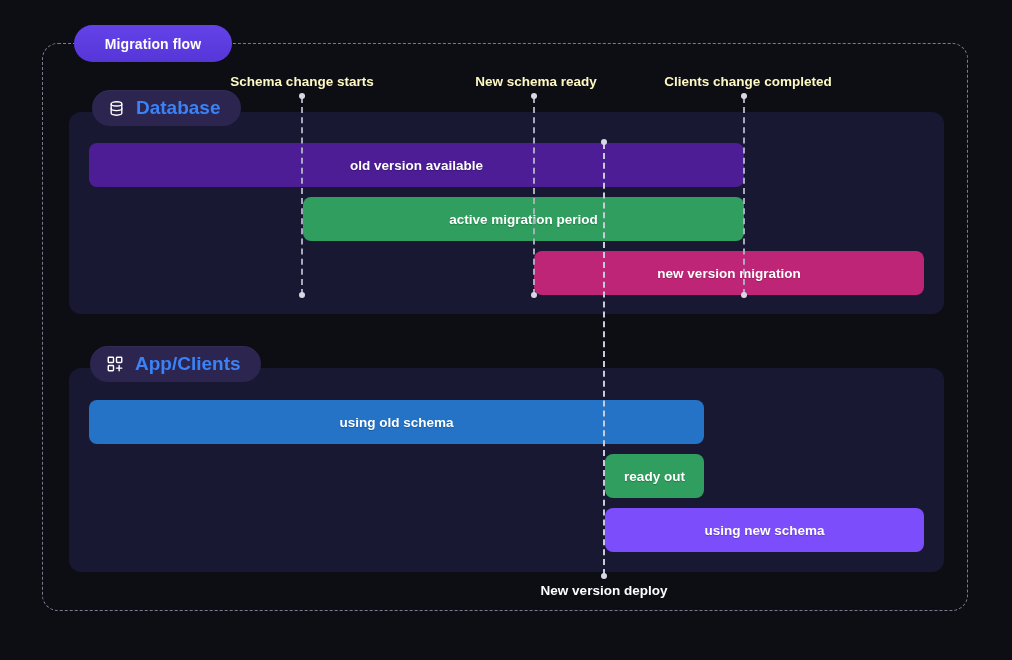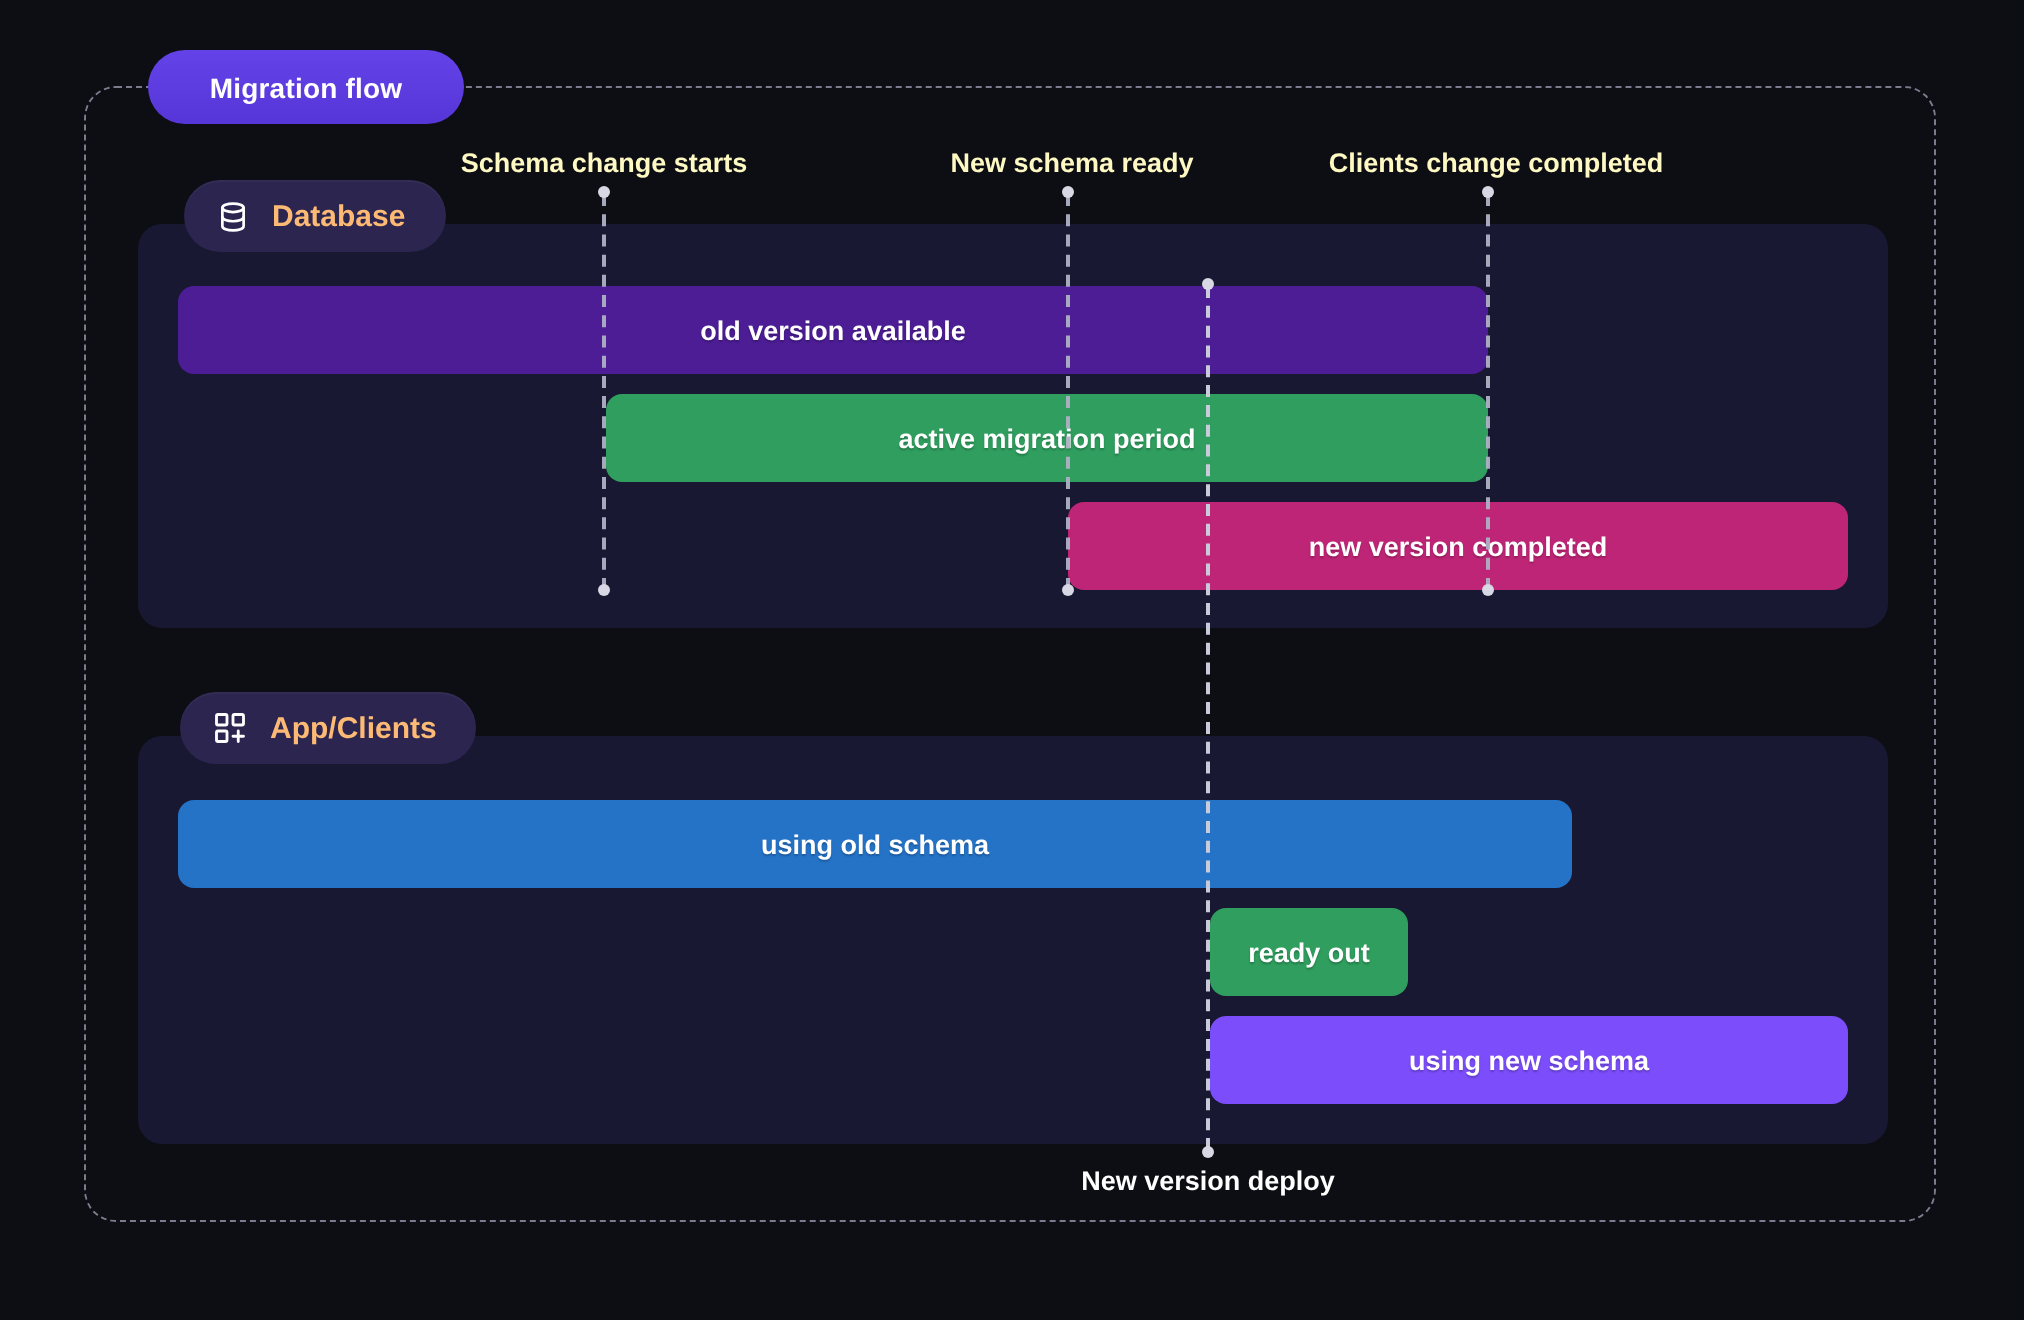--- a/index.html
+++ b/index.html
@@ -65,23 +65,23 @@
     display: flex;
     align-items: center;
     padding: 0 20px 0 16px;
     gap: 11px;
     z-index: 5;
     box-shadow: 0 1px 0 rgba(255,255,255,0.04) inset;
   }
   .lane-badge.db  { left: 92px; top: 90px; }
   .lane-badge.app { left: 90px; top: 346px; }
   .lane-badge-label {
-    font-size: 15px;
-    font-weight: bold;
-    color: #fdba74;
+    font-size: 19px;
+    font-weight: bold;
+    color: #3b82f6;
     white-space: nowrap;
   }
   .lane-badge .icon { display: flex; align-items: center; }
 
   
   .marker-label {
     position: absolute;
     top: 74px;
     transform: translateX(-50%);
     font-size: 13.5px;
@@ -197,24 +197,24 @@
 <div class="marker-dot" style="left:604px; top:573px; z-index:8;"></div>
 <div class="deploy-label" style="left:604px;">New version deploy</div>
 
 <div class="bar" style="left:89px;  top:143px; width:655px; height:44px; background:#4c1d95;">
   <span>old version available</span>
 </div>
 <div class="bar" style="left:303px; top:197px; width:441px; height:44px; background:#2f9e5e;">
   <span>active migration period</span>
 </div>
 <div class="bar" style="left:534px; top:251px; width:390px; height:44px; background:#bf2576;">
-  <span>new version completed</span>
-</div>
-
-<div class="bar" style="left:89px;  top:400px; width:697px; height:44px; background:#2573c7;">
+  <span>new version migration</span>
+</div>
+
+<div class="bar" style="left:89px;  top:400px; width:615px; height:44px; background:#2573c7;">
   <span>using old schema</span>
 </div>
 <div class="bar" style="left:605px; top:454px; width:99px;  height:44px; background:#2f9e5e;">
   <span>ready out</span>
 </div>
 <div class="bar" style="left:605px; top:508px; width:319px; height:44px; background:#7c4dfb;">
   <span>using new schema</span>
 </div>
 
 </body></html>

